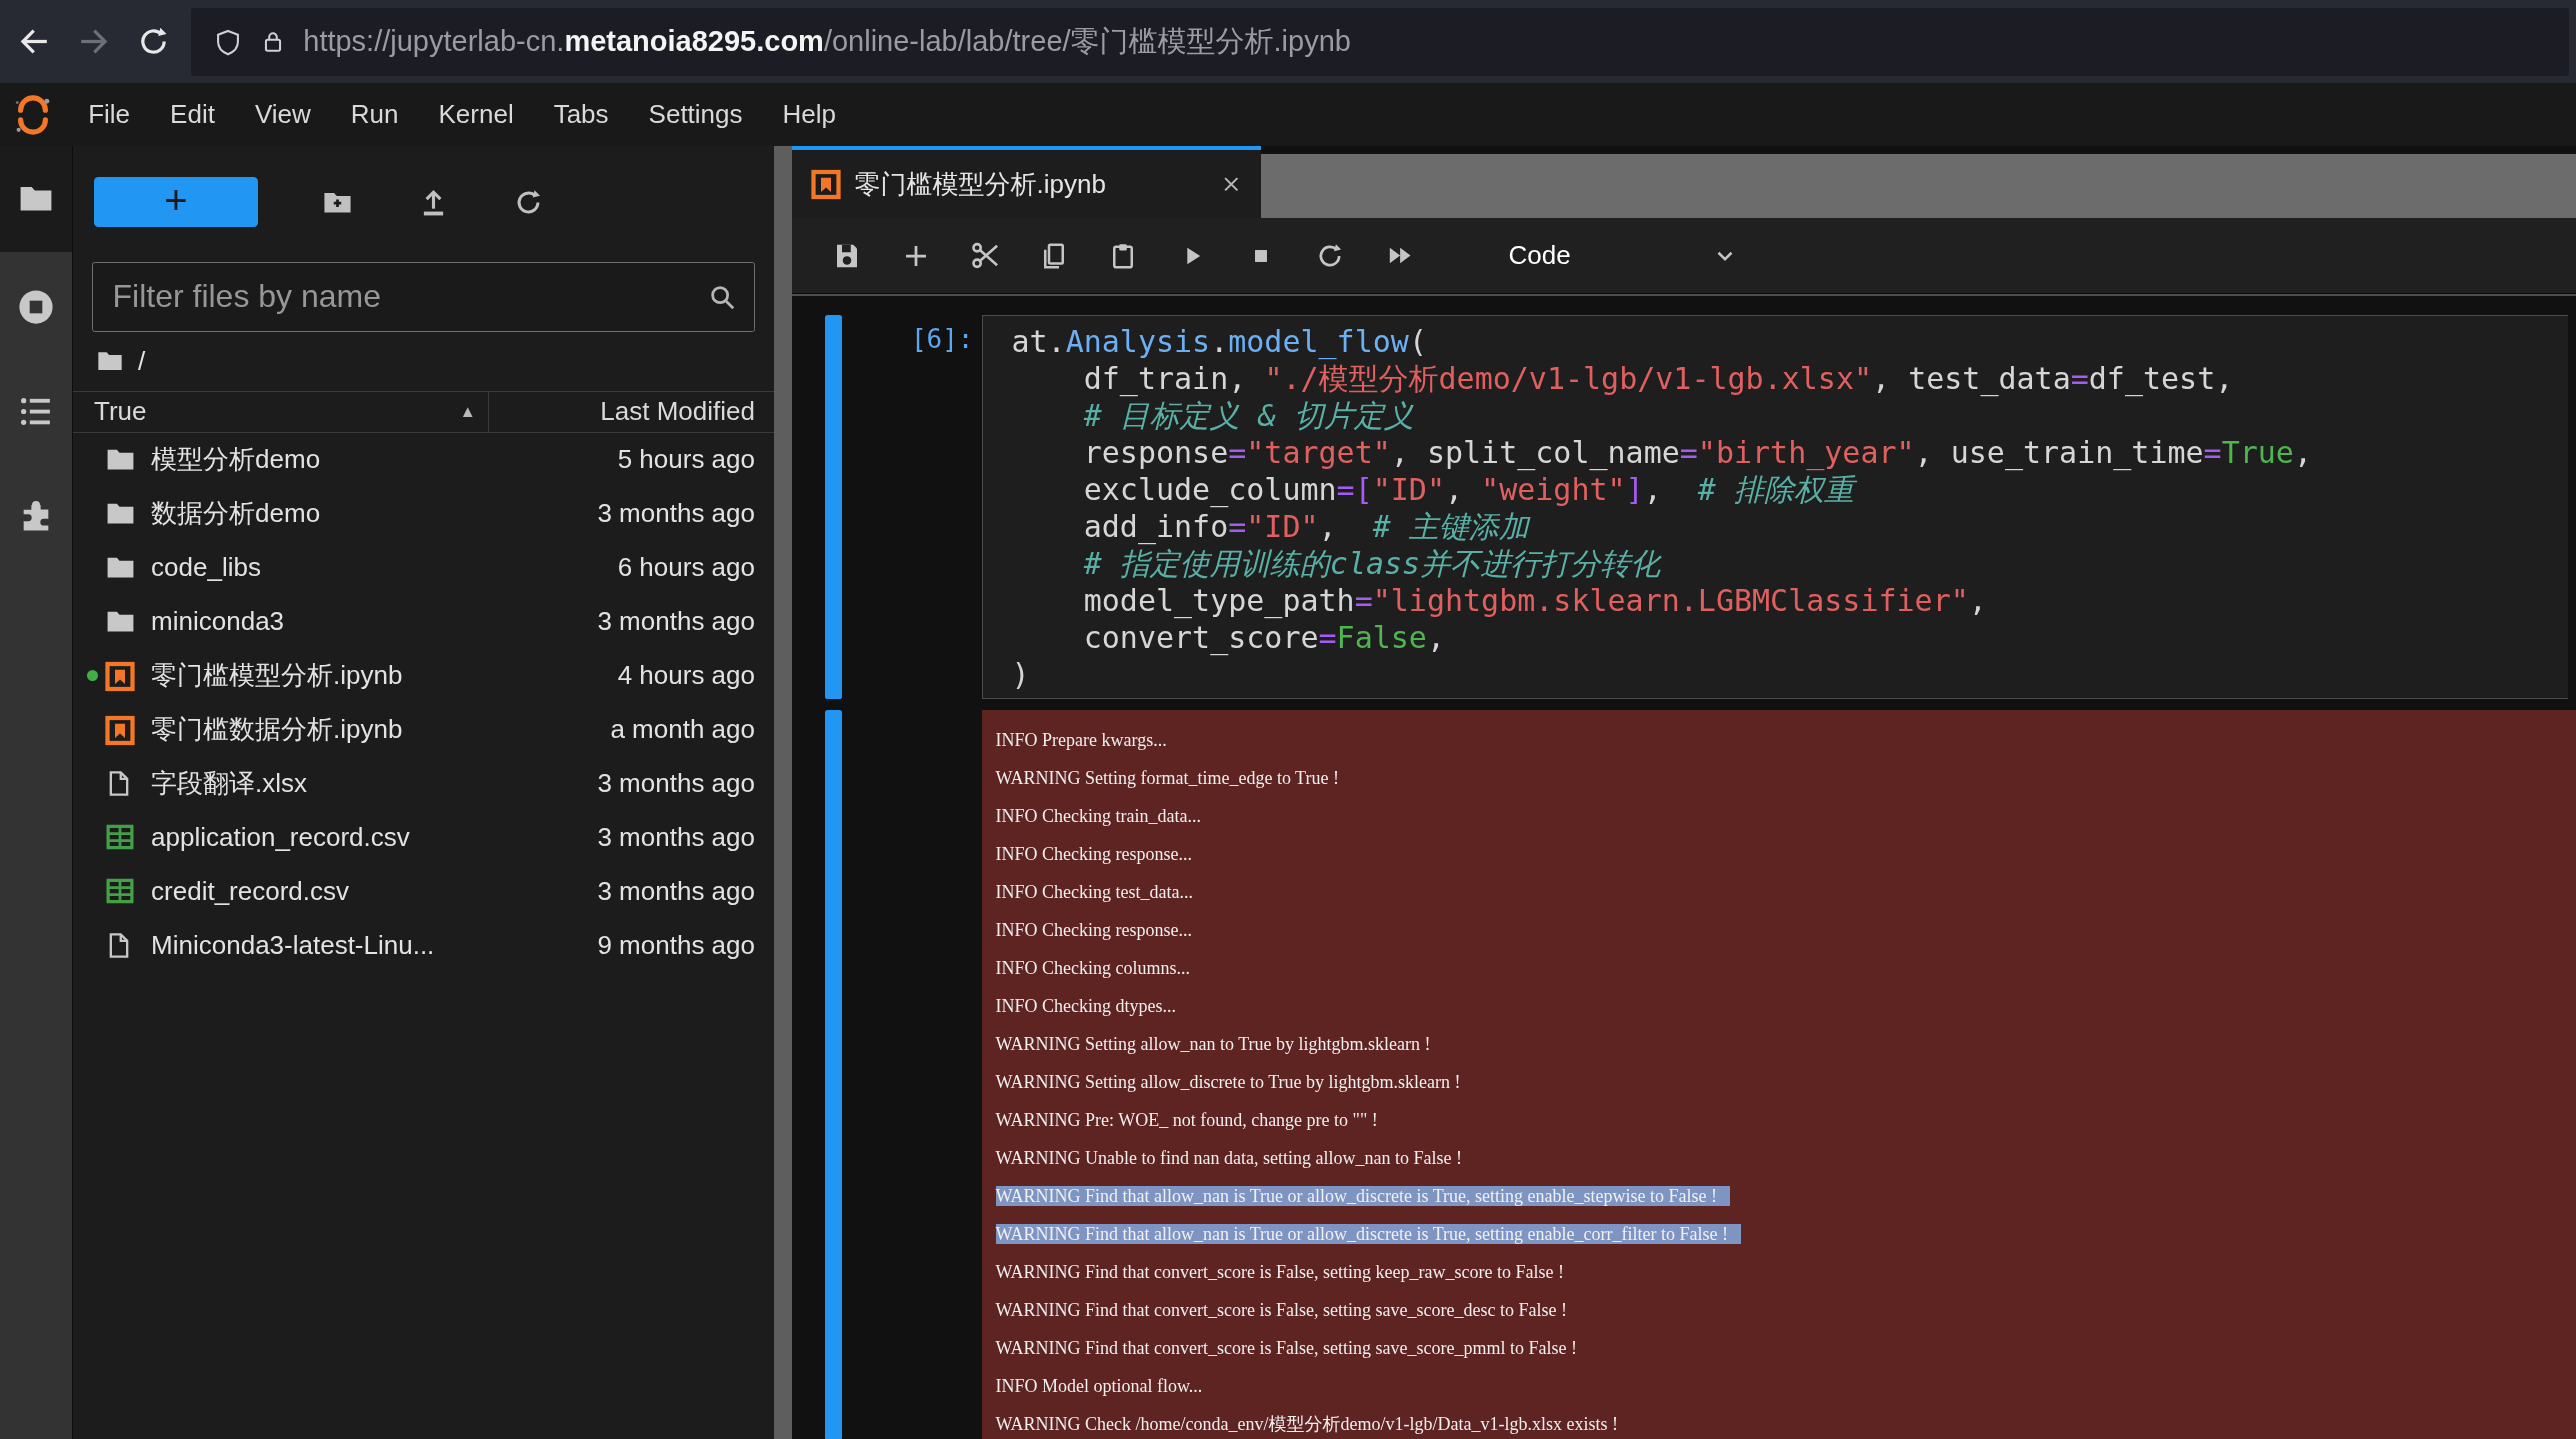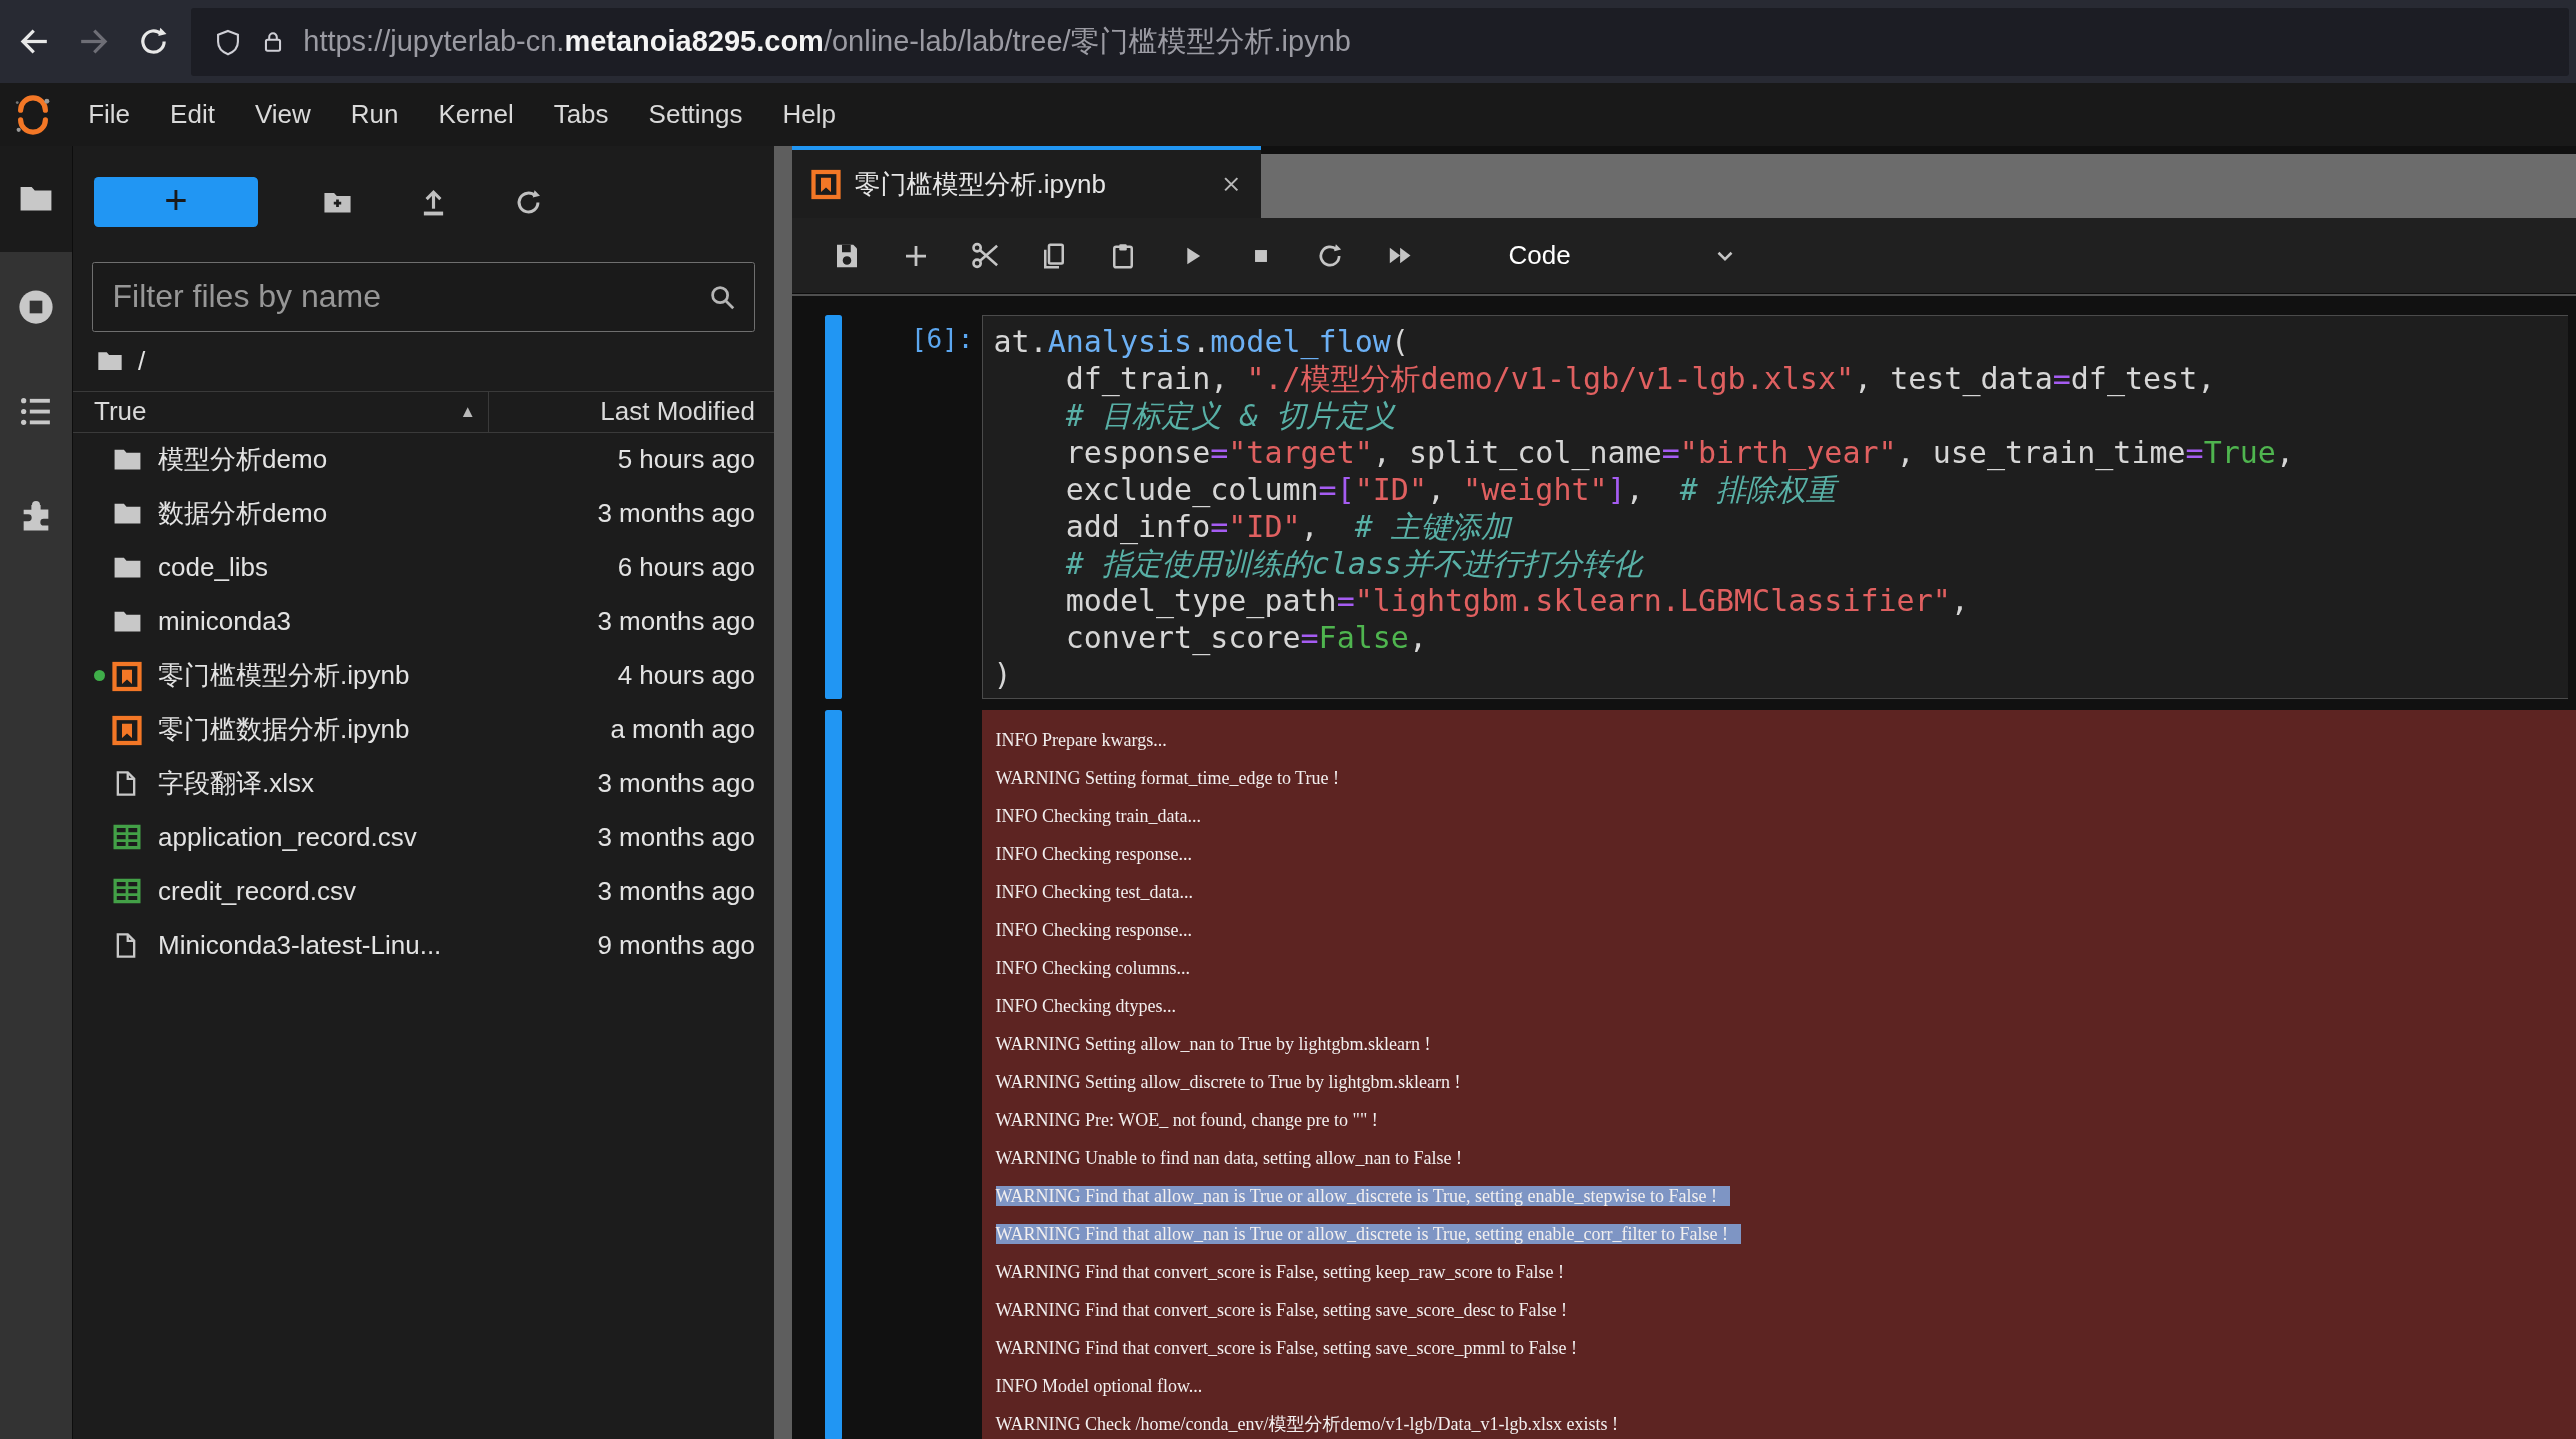--- a/index.html
+++ b/index.html
@@ -42,21 +42,21 @@
           font-size:32px;color:#cfcfcf;min-width:0;}
   .filter input::placeholder{color:#979797;}
   .crumb{height:59px;display:flex;align-items:center;padding:0 23px;gap:14px;}
   .fhead{height:40px;border-top:0.9px solid #3a3a3a;border-bottom:0.9px solid #3a3a3a;display:flex;align-items:center;
          padding-left:21px;color:#dadada;}
   .fh-name{width:382px;display:flex;align-items:center;justify-content:space-between;padding-right:12.2px;}
   .fh-tri{font-size:16.6px;color:#b9b9b9;}
   .fh-sep{width:0.9px;align-self:stretch;background:#3a3a3a;}
   .fh-mod{flex:1;text-align:right;padding-right:19px;}
   .flist{flex:1;overflow:hidden;}
-  .frow{height:54px;display:flex;align-items:center;padding:0 19px 0 19px;}
+  .frow{height:54px;display:flex;align-items:center;padding:0 19px 0 12px;}
   .dot{width:11.4px;height:11.4px;border-radius:50%;margin:0 7px 0 1.7px;background:transparent;flex:0 0 auto;}
   .dot.on{background:var(--running-green,#3fae49);}
   .ficon{width:31px;height:31px;margin-right:15px;flex:0 0 auto;}
   .fname{flex:1;white-space:nowrap;overflow:hidden;}
   .ftime{text-align:right;white-space:nowrap;}
 
   
   .splitter{width:17.5px;background:#5e5e5e;flex:0 0 auto;}
 
   
@@ -73,21 +73,21 @@
   .chev{margin-left:101px;}
 
   
   .content{flex:1;position:relative;border-top:2.6px solid #4f4f4f;background:#111;overflow:hidden;}
   .cbar{position:absolute;left:33px;width:17.5px;border-radius:2.6px;background:var(--accent,#2196f3);}
   #bar-code{top:19px;height:384px;}
   #bar-out{top:414px;bottom:0;}
   .prompt{position:absolute;left:35px;top:28px;width:147px;text-align:right;
           font-family:"DejaVu Sans Mono",monospace;font-size:26px;color:#5ca7f0;}
   .editor{position:absolute;left:190px;right:8px;top:19px;height:384px;box-sizing:border-box;
-          background:#1e1e1e;border:1.7px solid #4b4b4b;border-right:none;padding:7px 0 7px 11px;
+          background:#1e1e1e;border:1.7px solid #4b4b4b;border-right:none;padding:7px 0 7px 29px;
           font-family:"DejaVu Sans Mono",monospace;font-size:30px;line-height:37px;color:#d6d6d6;white-space:pre;}
   .tk-p{color:#6cb0f4;} .tk-s{color:#e06060;} .tk-m{color:#58b0a6;font-style:italic;}
   .tk-k{color:#4fb54f;} .tk-o{color:#a55cf2;}
   .output{position:absolute;left:190px;right:0;top:414px;bottom:0;background:var(--stderr-bg,#5d2422);
           padding:10.5px 0 0 14px;font-family:Liberation Serif, serif;font-size:18px;line-height:38px;
           color:#f2efef;white-space:pre;overflow:hidden;}
   .ol .sel{background:var(--selection,#7e95c4);padding-right:13px;}
 </style>
 </head>
 <body>

